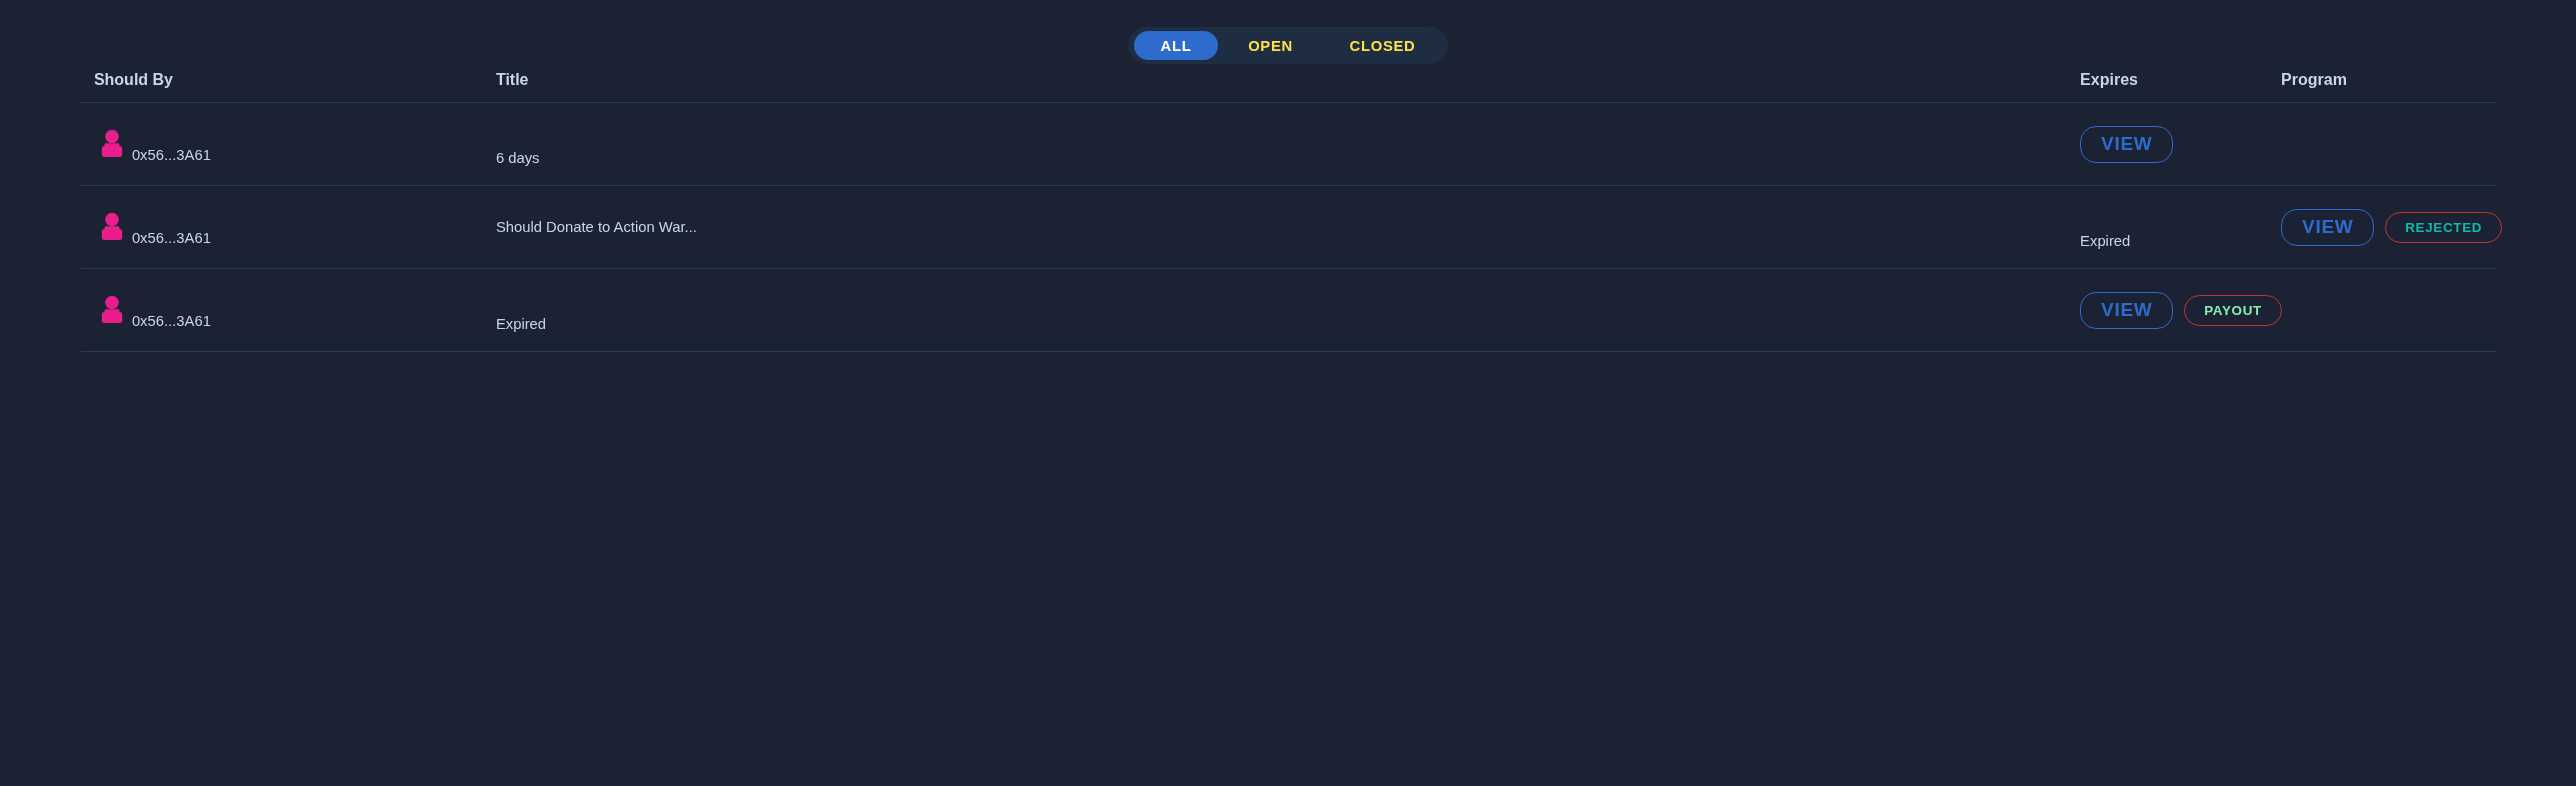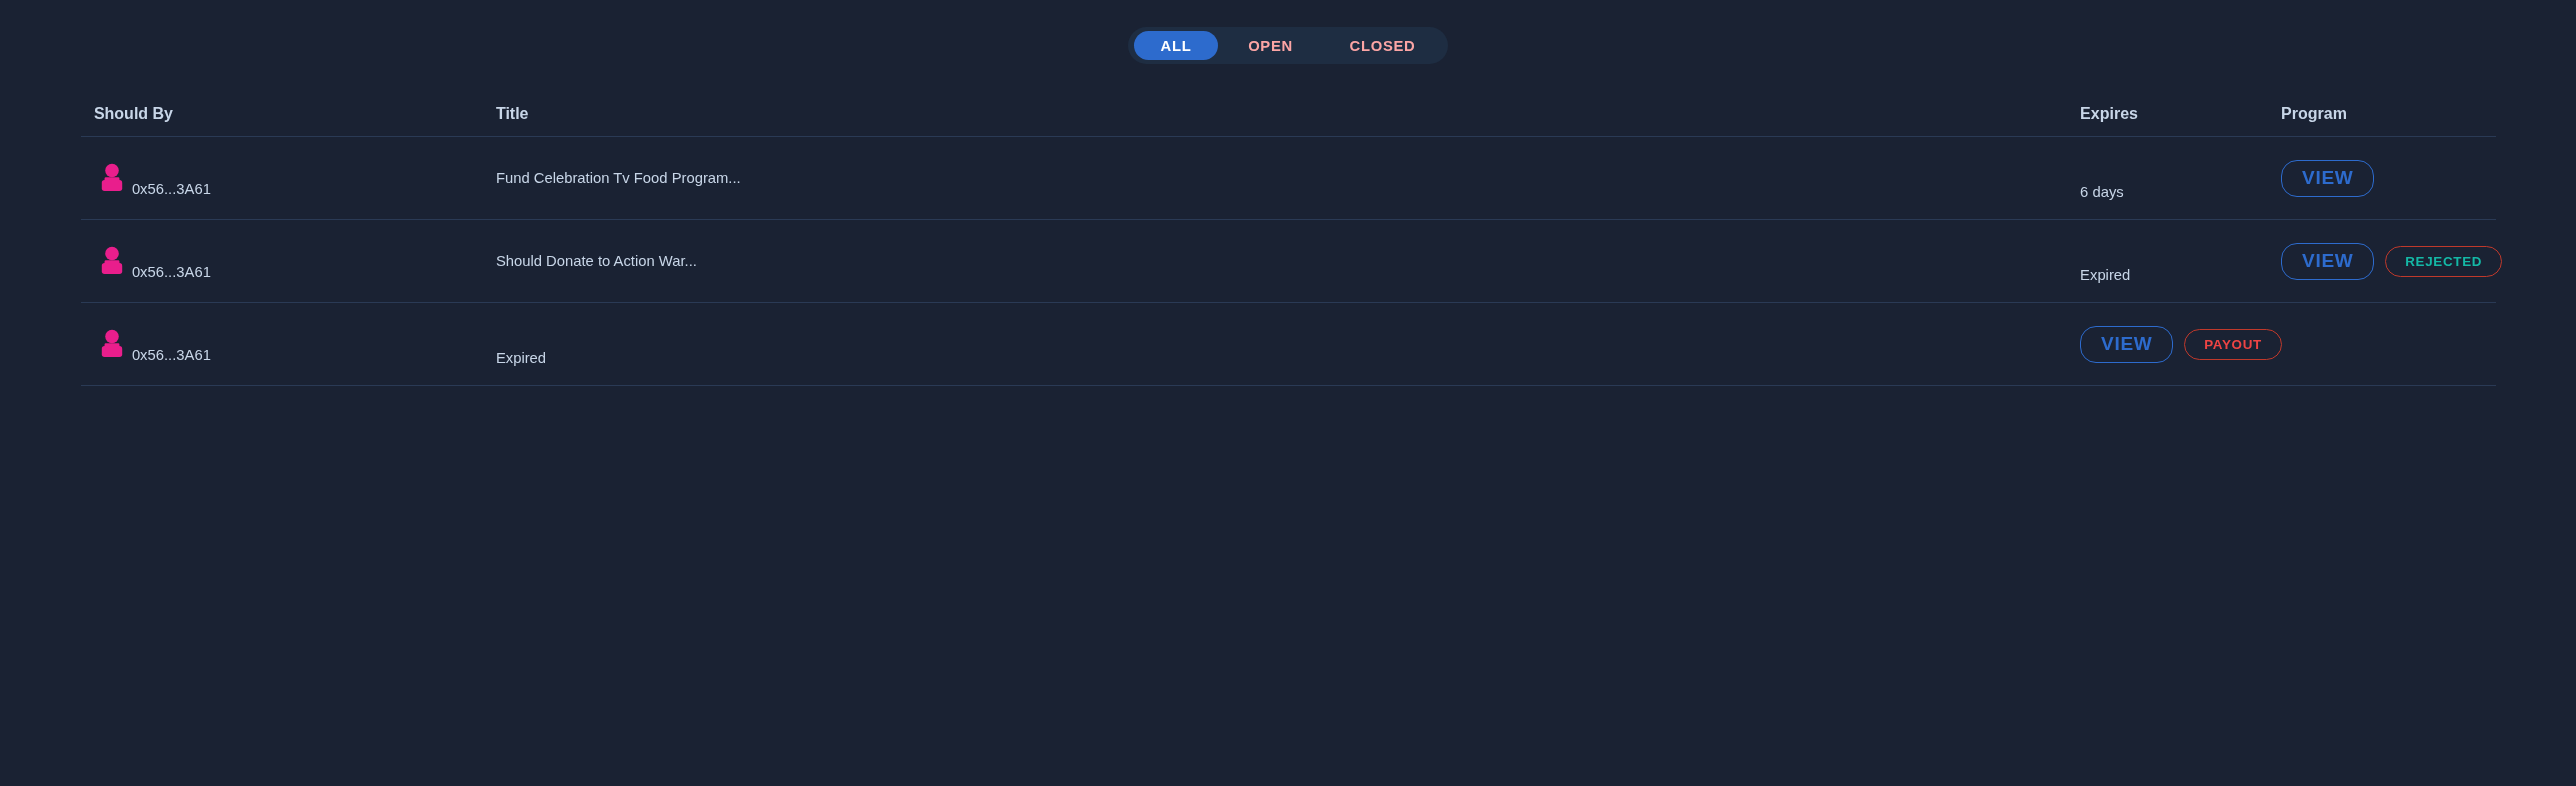--- a/index.html
+++ b/index.html
@@ -20,42 +20,41 @@
       padding-top: 27px;
     }
 
     .filter-bar {
       display: flex;
       align-items: center;
       background-color: #1e2d42;
       border-radius: 20px;
       padding: 4px 5.4px;
       gap: 2.7px;
-      margin-bottom: 34px;
     }
 
     .filter-btn {
       padding: 6.7px 27px;
       border-radius: 16px;
       border: none;
       cursor: pointer;
       font-size: 14.8px;
       font-weight: 600;
       letter-spacing: 0.7px;
       transition: background 0.2s;
     }
 
     .filter-btn.active {
       background-color: #2d6bcd;
       color: #ffffff;
     }
 
     .filter-btn.inactive {
       background-color: transparent;
-      color: #fca5a5;
+      color: #fde047;
     }
 
     .table-container {
       width: 2415px;
       max-width: 2482px;
     }
 
     .table-header {
       display: grid;
       grid-template-columns: 402px 1fr 201px 201px;
@@ -140,21 +139,21 @@
       font-weight: 700;
       cursor: pointer;
       letter-spacing: 0.7px;
     }
 
     .payout-btn {
       padding: 6.7px 19px;
       border-radius: 16px;
       border: 1.3px solid #c0392b;
       background: transparent;
-      color: #ef4444;
+      color: #86efac;
       font-size: 13.4px;
       font-weight: 700;
       cursor: pointer;
       letter-spacing: 0.7px;
     }
   </style>
 </head>
 <body>
 
 <div class="filter-bar">
@@ -176,21 +175,20 @@
     <div class="creator-cell">
       <div class="avatar-icon">
         <svg class="avatar-svg" viewBox="0 0 50 50" xmlns="http://www.w3.org/2000/svg">
           <circle cx="25" cy="14" r="10" fill="#e91e8c"></circle>
           <rect x="10" y="28" width="30" height="16" rx="4" fill="#e91e8c"></rect>
           <rect x="14" y="24" width="22" height="6" rx="2" fill="#e91e8c"></rect>
         </svg>
       </div>
       <span class="creator-address">0x56...3A61</span>
     </div>
-    <div class="title-cell">Fund Celebration Tv Food Program...</div>
     <div class="expires-cell">6 days</div>
     <div class="action-cell">
       <button class="view-btn">VIEW</button>
     </div>
   </div>
 
   <div class="table-row">
     <div class="creator-cell">
       <div class="avatar-icon">
         <svg class="avatar-svg" viewBox="0 0 50 50" xmlns="http://www.w3.org/2000/svg">

